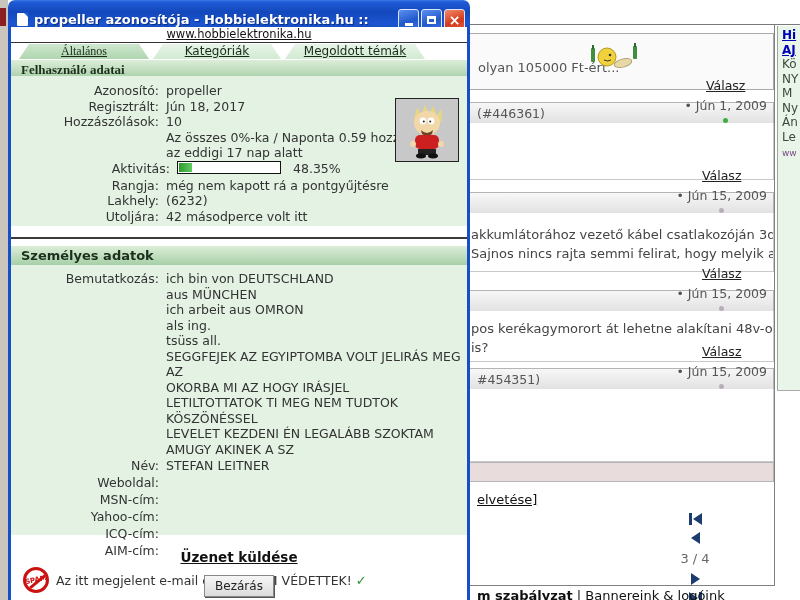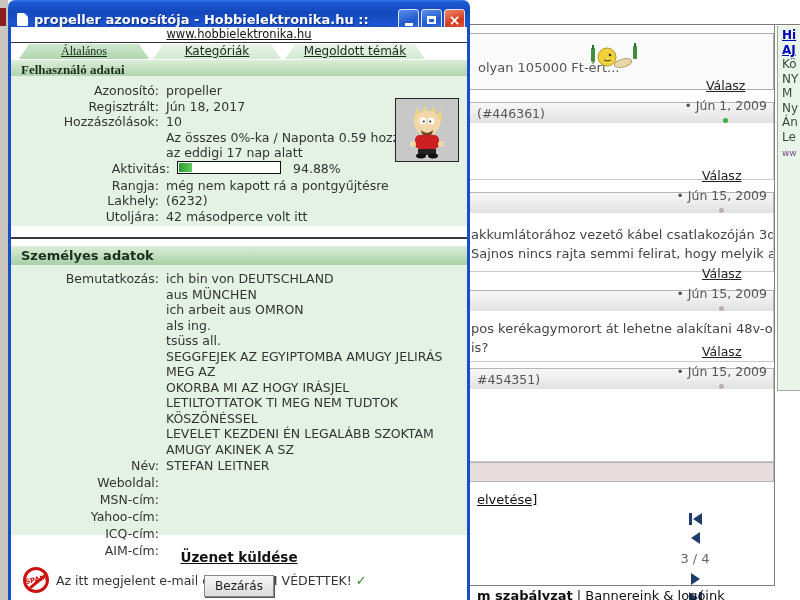--- a/index.html
+++ b/index.html
@@ -278,21 +278,21 @@
             <span class="flabel">Hozzászólások:</span>
             <span class="fvalue">10</span>
           </div>
         <div class="findent">Az összes 0%-ka / Naponta 0.59 hozzászólás</div>
         <div class="findent">az eddigi 17 nap alatt</div>
         <div class="activity-row">
           <span class="flabel">Aktivitás:</span>
           <span class="progress">
               <span class="progress-fill" style="width: 13.03%;"></span>
             </span>
-          <span class="activity-pct">94.88%</span>
+          <span class="activity-pct">48.35%</span>
         </div>
         <div class="frow">
             <span class="flabel">Rangja:</span>
             <span class="fvalue">még nem kapott rá a pontgyűjtésre</span>
           </div>
         <div class="frow">
             <span class="flabel">Lakhely:</span>
             <span class="fvalue">(6232)</span>
           </div>
         <div class="frow">
@@ -325,21 +325,21 @@
       <div id="sect2-h" class="sect-header">Személyes adatok</div>
       <div id="sect2-b" class="sect-body">
         <div class="frow">
           <span class="flabel">Bemutatkozás:</span>
           <span class="fvalue">
             <div>ich bin von DEUTSCHLAND</div>
             <div>aus MÜNCHEN</div>
             <div>ich arbeit aus OMRON</div>
             <div>als ing.</div>
             <div>tsüss all.</div>
-            <div>SEGGFEJEK AZ EGYIPTOMBA AMUGY JELIRÁS MEG AZ</div>
+            <div>SEGGFEJEK AZ EGYIPTOMBA VOLT JELIRÁS MEG AZ</div>
             <div>OKORBA MI AZ HOGY IRÁSJEL</div>
             <div>LETILTOTTATOK TI MEG NEM TUDTOK KÖSZÖNÉSSEL</div>
             <div>LEVELET KEZDENI ÉN LEGALÁBB SZOKTAM</div>
             <div>AMUGY AKINEK A SZ</div>
           </span>
         </div>
         <div class="crow">
             <span class="flabel">Név:</span>
             <span class="fvalue">STEFAN LEITNER</span>
           </div>

